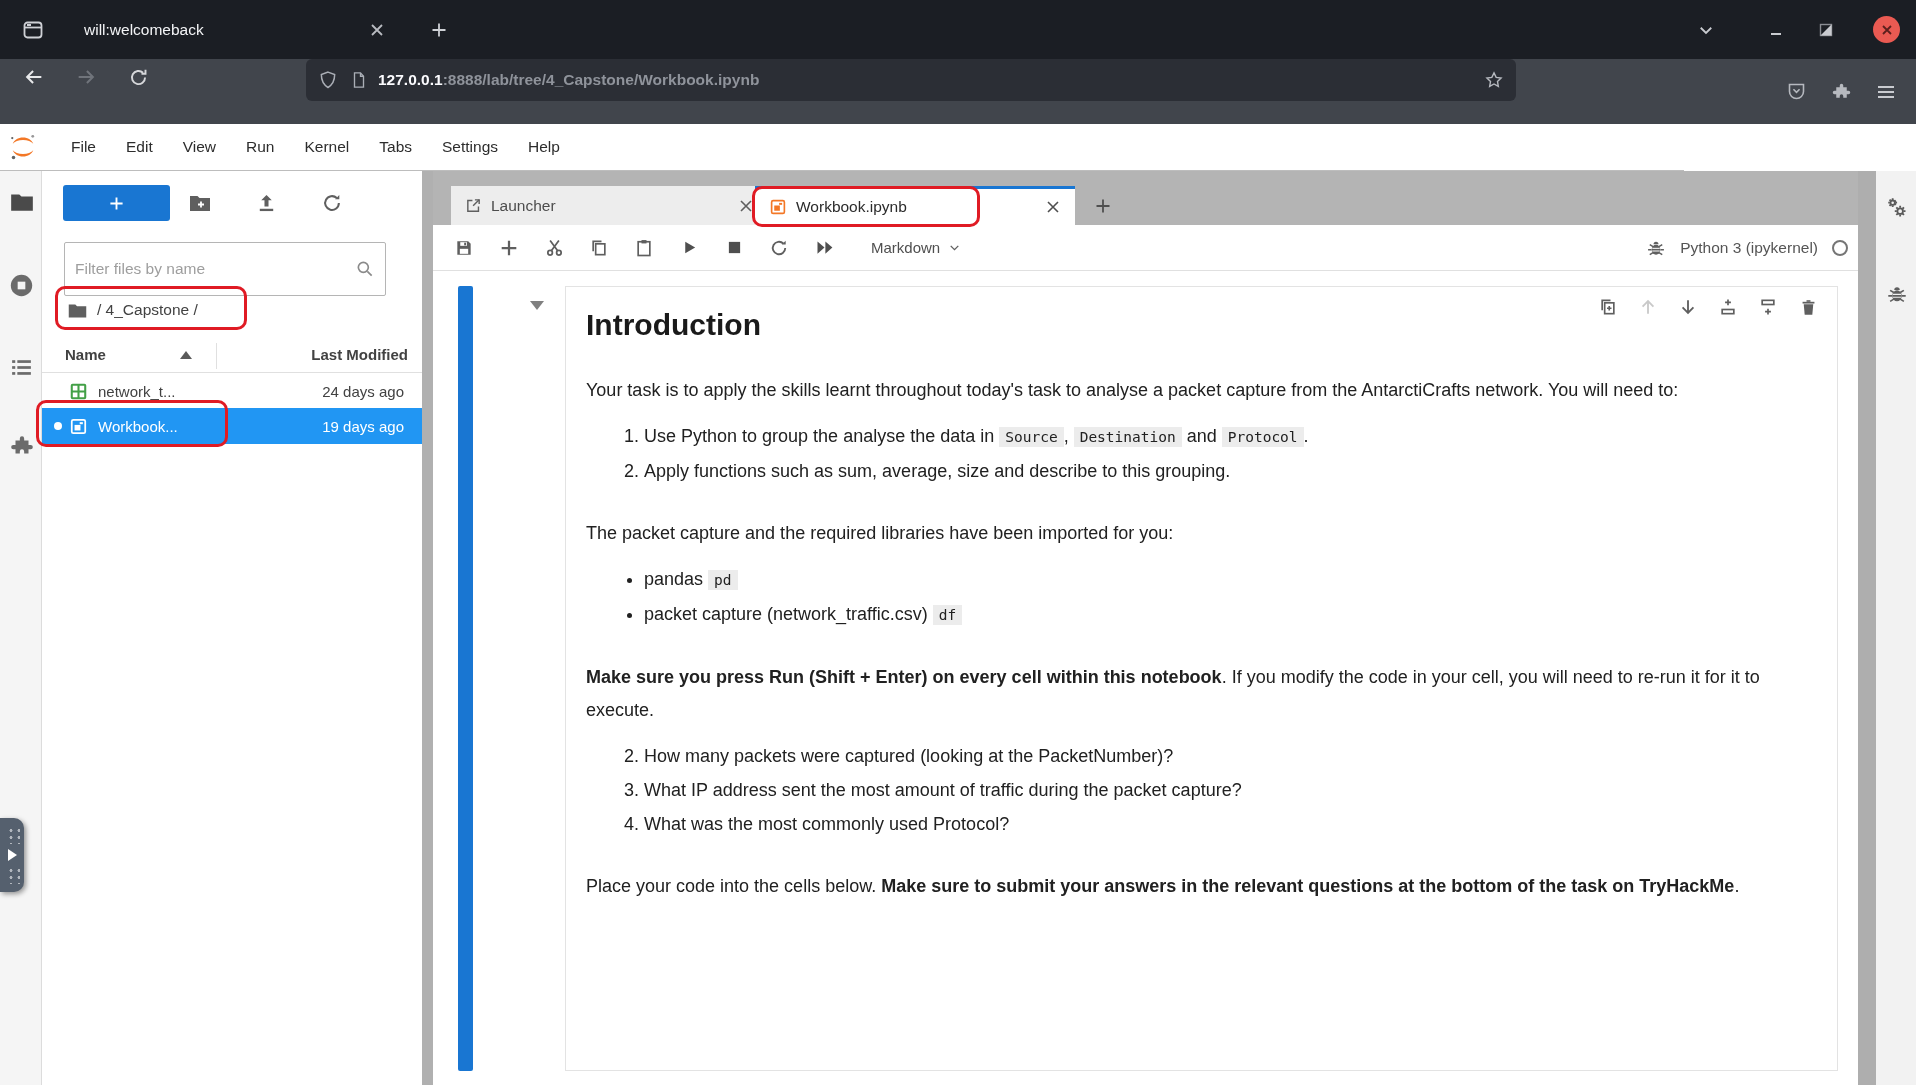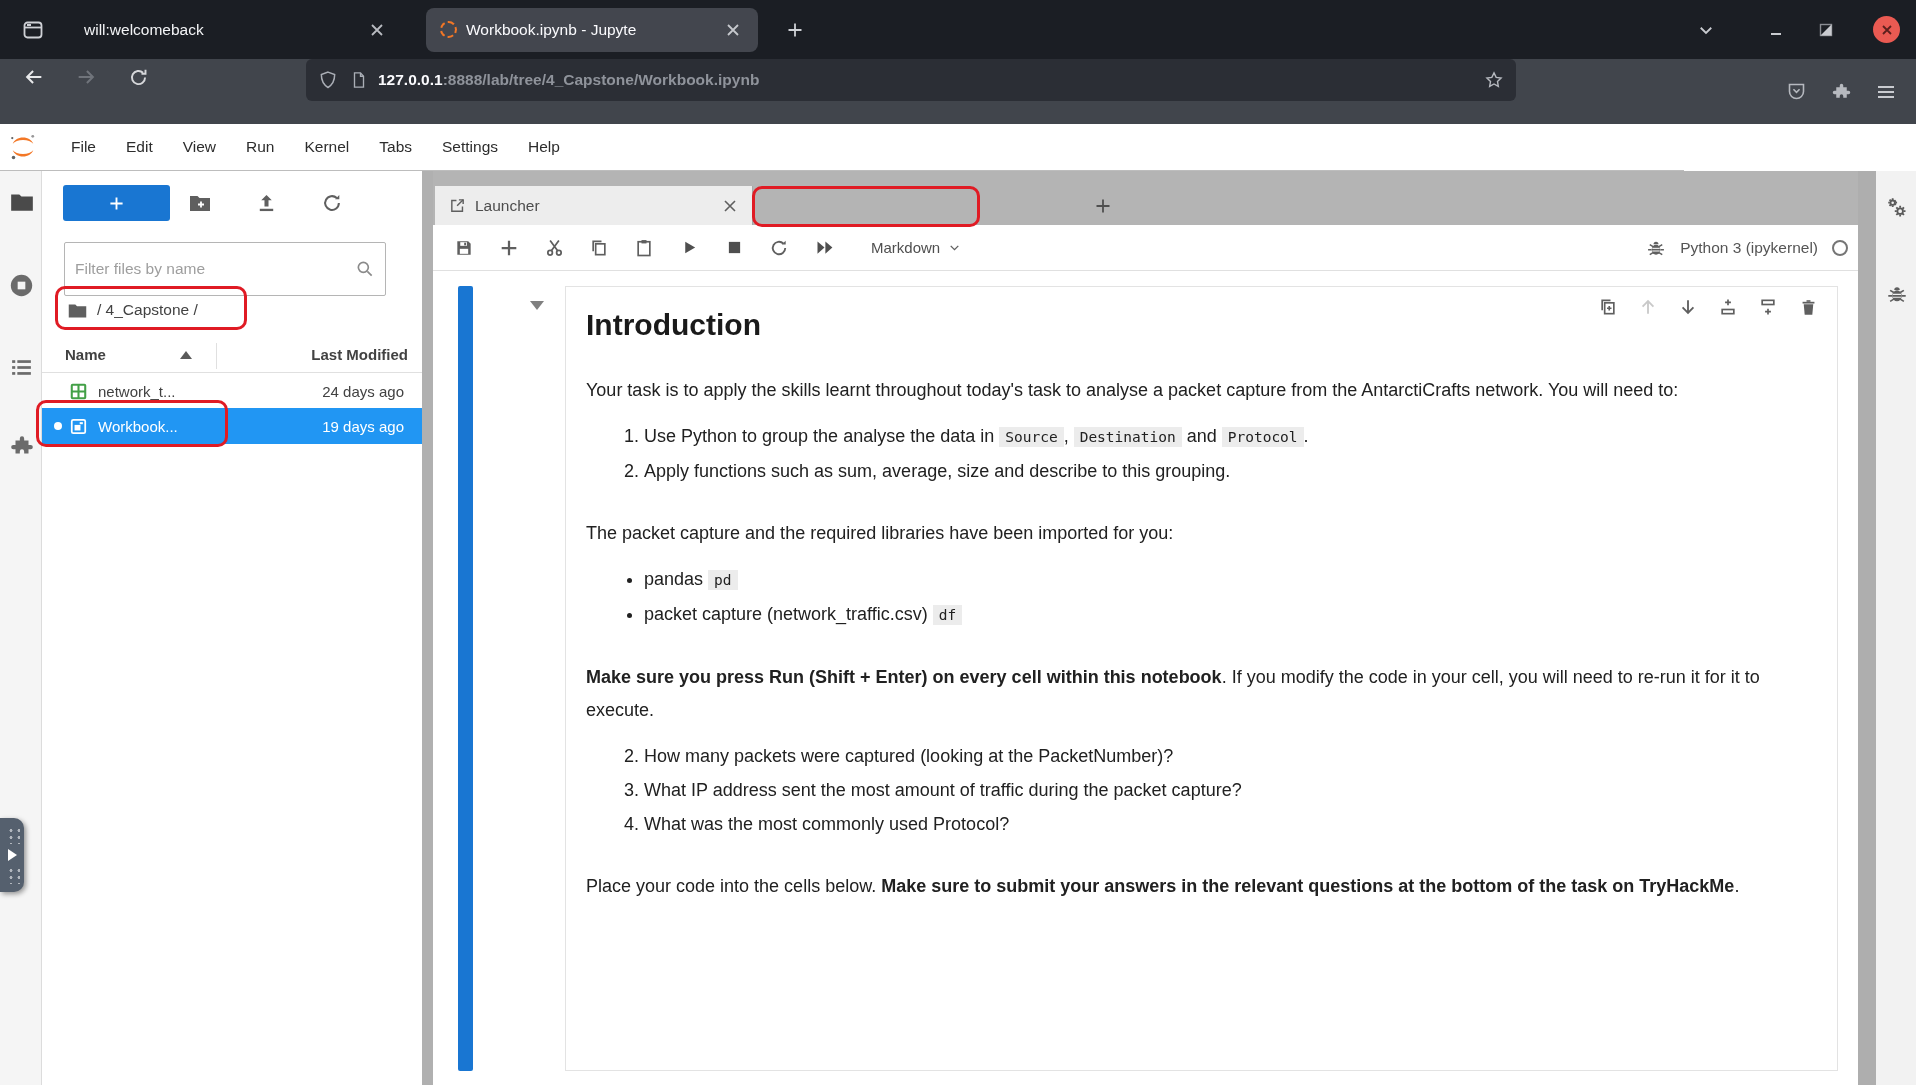--- a/index.html
+++ b/index.html
@@ -60,21 +60,21 @@
   .fb-row-sel { background:#2196f3; color:#ffffff; height:36px; }
   .fb-name { margin-left:10px; }
   .fb-mod { position:absolute; right:18px; }
   .dirty-dot { position:absolute; left:12px; width:8px; height:8px; background:#fff; border-radius:50%; }
 
   .splitter { position:absolute; left:422px; top:0; width:11px; height:914px; background:#b0b0b0; }
 
   .dock { position:absolute; left:433px; top:0; width:1425px; height:914px; }
   .dock-tabbar { position:absolute; left:0; top:0; width:1425px; height:54px; background:#b4b4b4; }
   .dtab { position:absolute; top:15px; height:39px; display:flex; align-items:center; padding:0 10px 0 14px; font-size:15.5px; }
-  .dtab-launcher { left:2px; width:318px; background:#ededed; color:#4d4d4d; border-right:1px solid #a8a8a8; }
+  .dtab-launcher { left:18px; width:318px; background:#ededed; color:#4d4d4d; border-right:1px solid #a8a8a8; }
   .dtab-current { left:322px; width:320px; background:#ffffff; color:#2b2b2b; border-top:3px solid #1976d2; }
   .dtab-label { margin-left:9px; flex:1; }
   .dtab-close { width:24px; height:24px; display:flex; align-items:center; justify-content:center; }
   .dock-addtab { position:absolute; left:655px; top:20px; width:30px; height:30px; display:flex; align-items:center; justify-content:center; }
 
   .nb-toolbar { position:absolute; left:0; top:54px; width:1425px; height:46px; background:#fff; border-bottom:1px solid #e0e0e0; display:flex; align-items:center; padding:0 10px 0 19px; }
   .tb-btn { width:24px; height:24px; display:flex; align-items:center; justify-content:center; margin-right:21px; }
   .celltype { display:flex; align-items:center; margin-left:14px; font-size:15px; color:#4f4f4f; gap:8px; }
   .kernel-area { margin-left:auto; display:flex; align-items:center; gap:14px; }
   .kernel-name { font-size:15.5px; color:#555; }
@@ -121,29 +121,20 @@
 
     <div class="bt bt-inactive">
       <span class="bt-title">will:welcomeback</span>
       <span class="bt-close">
         <svg width="14" height="14" viewBox="0 0 14 14" stroke="#b9bbc1" stroke-width="1.8">
             <path d="M2 2l10 10M12 2L2 12"></path>
           </svg>
       </span>
     </div>
 
-    <div class="bt bt-active">
-      <span class="spinner"></span>
-      <span class="bt-title bt-fade">Workbook.ipynb - Jupyte</span>
-      <span class="bt-close">
-        <svg width="14" height="14" viewBox="0 0 14 14" stroke="#c6c8cd" stroke-width="1.8">
-            <path d="M2 2l10 10M12 2L2 12"></path>
-          </svg>
-      </span>
-    </div>
 
     <div class="newtab">
       <svg width="16" height="16" viewBox="0 0 16 16" stroke="#cfd1d6" stroke-width="1.8">
           <path d="M8 1.5v13M1.5 8h13"></path>
         </svg>
     </div>
 
     <div class="winctl">
       <div class="wbtn">
         <svg width="18" height="18" viewBox="0 0 24 24" fill="none" stroke="#c9cbd0" stroke-width="2.4">
@@ -362,20 +353,33 @@
       <div class="dock-tabbar">
         <div class="dtab dtab-launcher">
           <svg width="17" height="17" viewBox="0 0 24 24" fill="none" stroke="#5f5f5f" stroke-width="2">
               <path d="M19 13.5V20H4V5h6.5"></path>
               <path d="M14 4h6v6"></path>
               <path d="M20 4l-8.5 8.5"></path>
             </svg>
           <span class="dtab-label">Launcher</span>
           <span class="dtab-close">
             <svg width="14" height="14" viewBox="0 0 14 14" stroke="#5f5f5f" stroke-width="1.6">
+                <path d="M2 2l10 10M12 2L2 12"></path>
+              </svg>
+          </span>
+        </div>
+        <div class="dtab dtab-current">
+          <svg width="18" height="18" viewBox="0 0 24 24">
+              <rect x="3.5" y="3.5" width="17" height="17" rx="2" fill="none" stroke="#f37726" stroke-width="2.2"></rect>
+              <rect x="7" y="10" width="7.5" height="7" fill="#f37726"></rect>
+              <rect x="13.5" y="6.5" width="4" height="2.6" fill="#f37726"></rect>
+            </svg>
+          <span class="dtab-label">Workbook.ipynb</span>
+          <span class="dtab-close">
+            <svg width="14" height="14" viewBox="0 0 14 14" stroke="#4f4f4f" stroke-width="1.6">
                 <path d="M2 2l10 10M12 2L2 12"></path>
               </svg>
           </span>
         </div>
         <div class="dock-addtab">
           <svg width="16" height="16" viewBox="0 0 16 16" stroke="#4f4f4f" stroke-width="1.8">
               <path d="M8 1.5v13M1.5 8h13"></path>
             </svg>
         </div>
       </div>

